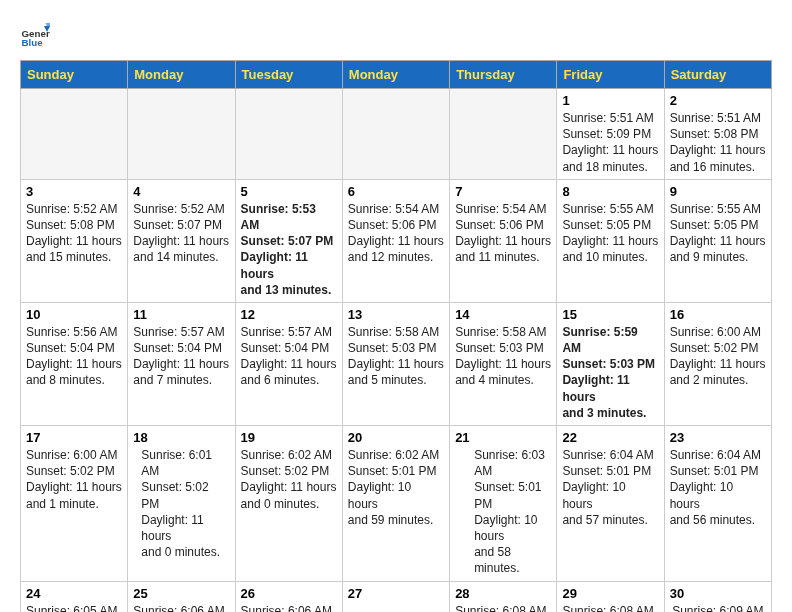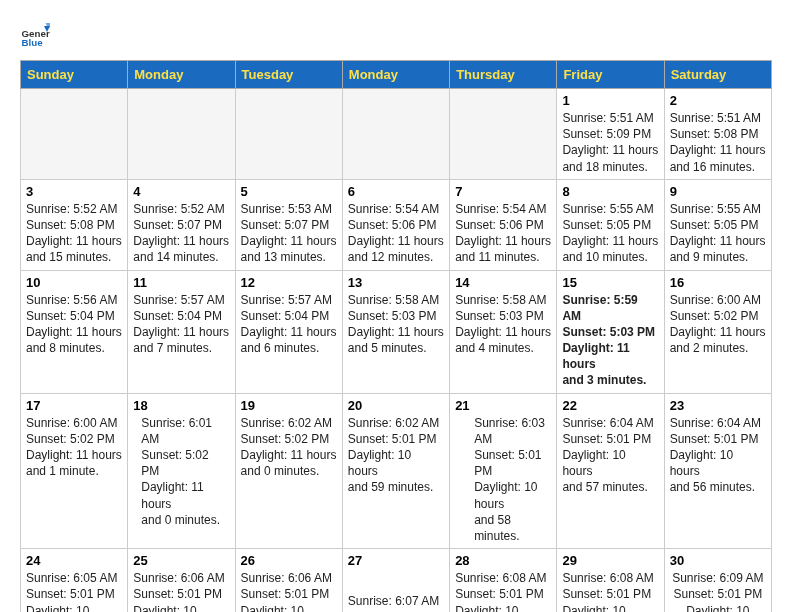--- a/index.html
+++ b/index.html
@@ -139,21 +139,21 @@
         </td>
         <td>
           <span class="day-number">4</span>
           <div class="day-info" style="white-space: pre-line;">Sunrise: 5:52 AM
 Sunset: 5:07 PM
 Daylight: 11 hours
 and 14 minutes.</div>
         </td>
         <td>
           <span class="day-number">5</span>
-          <div class="day-info" style="white-space: pre-line;">Sunrise: 5:53 AM
+          <div class="day-info" style="white-space: pre-line; font-weight: bold;">Sunrise: 5:53 AM
 Sunset: 5:07 PM
 Daylight: 11 hours
 and 13 minutes.</div>
         </td>
         <td>
           <span class="day-number">6</span>
           <div class="day-info" style="white-space: pre-line;">Sunrise: 5:54 AM
 Sunset: 5:06 PM
 Daylight: 11 hours
 and 12 minutes.</div>

